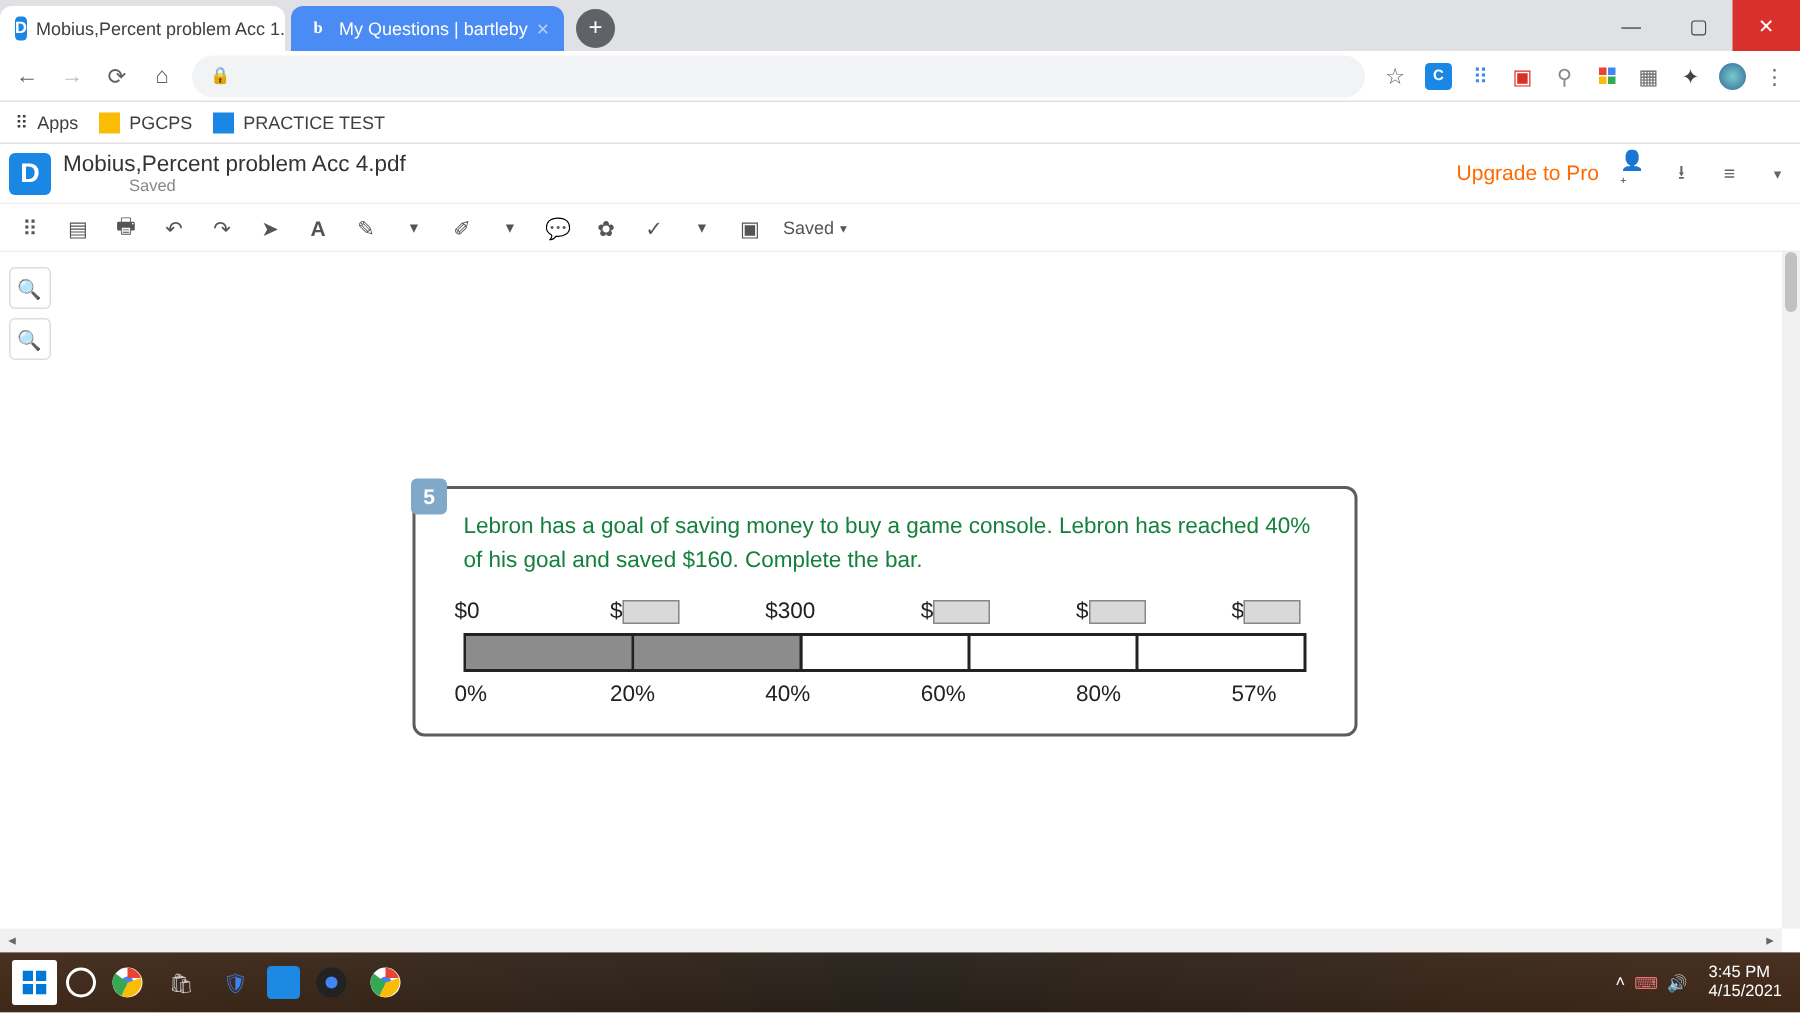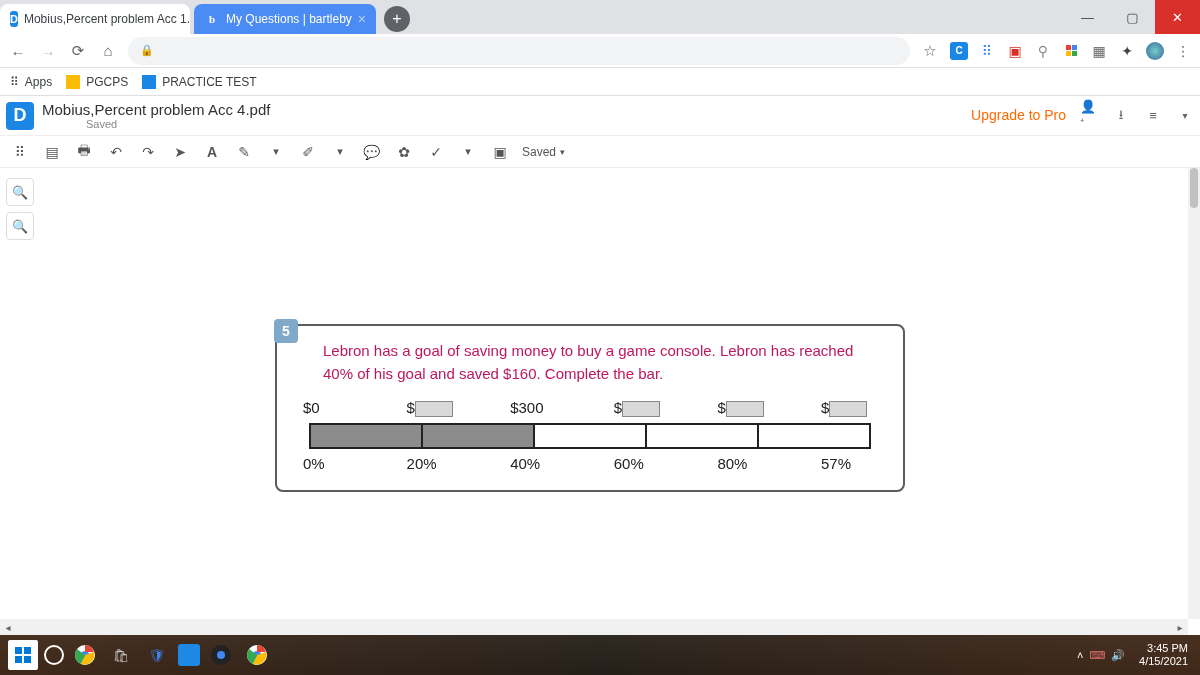--- a/index.html
+++ b/index.html
@@ -44,21 +44,21 @@
   .tbic.small { font-size: 11px; }
   .sign { font-size: 12px; display: flex; align-items: center; gap: 4px; }
 
   
   .dh-body { position: relative; height: 467px; background: #fff; }
   .sidezoom { position: absolute; left: 6px; top: 10px; display: flex; flex-direction: column; gap: 6px; }
   .zoombtn { width: 28px; height: 28px; border: 1px solid #ddd; border-radius: 4px; display: flex; align-items: center; justify-content: center; color: #666; background: #fff; }
 
   .question-card { position: absolute; left: 275px; top: 156px; width: 630px; background: #fff; border: 2px solid #5c5c5c; border-radius: 8px; padding: 14px 18px 18px 18px; }
   .qnum { position: absolute; left: -3px; top: -7px; width: 24px; height: 24px; background: #7fa8c9; border-radius: 4px; color: #fff; display: flex; align-items: center; justify-content: center; font-size: 14px; font-weight: bold; }
-  .qtext { font-size: 15px; color: #be185d; line-height: 1.5; margin: 0 0 14px 28px; }
+  .qtext { font-size: 15px; color: #15803d; line-height: 1.5; margin: 0 0 14px 14px; }
 
   .bar-chart { position: relative; margin-left: 14px; margin-right: 14px; }
   .toprow, .botrow { display: flex; }
   .cell { flex: 1; text-align: left; font-size: 15px; color: #222; position: relative; }
   .cell.left-edge { margin-left: -6px; }
   .blank { display: inline-block; width: 38px; height: 16px; background: #d9d9d9; border: 1px solid #888; vertical-align: middle; }
   .bar-track { display: flex; height: 26px; border: 2px solid #222; margin: 6px 0; }
   .seg { border-right: 2px solid #222; }
   .seg.filled { background: #8c8c8c; }
   .seg:last-child { border-right: none; }
@@ -70,21 +70,21 @@
   .vup { position: absolute; top: 2px; left: 0; width: 12px; text-align: center; font-size: 9px; color: #666; }
 
   
   .taskbar { position: absolute; left: 0; right: 0; bottom: 0; height: 40px; background: linear-gradient(#2a2a2a,#1b1b1b); display: flex; align-items: center; color: #fff; }
   .taskbar::before { content:""; position:absolute; inset:0; background: linear-gradient(90deg, rgba(120,60,20,.4), rgba(60,40,20,.3), rgba(120,60,20,.4)); }
   .tb-left, .tb-right { position: relative; display: flex; align-items: center; gap: 6px; padding: 0 8px; }
   .tb-icon { width: 30px; height: 30px; display: flex; align-items: center; justify-content: center; border-radius: 2px; }
   .start { background: #fff; border-radius: 2px; }
   .start svg { display:block; }
   .tb-right { margin-left: auto; font-size: 11px; }
-  .clock { text-align: right; line-height: 1.2; margin: 0 4px 0 8px; }
+  .clock { text-align: left; line-height: 1.2; margin: 0 4px 0 8px; }
 </style>
 </head>
 <body>
 
 <div class="titlebar">
   <div class="tab active">
     <span class="favicon" style="background:#1b87e5;color:#fff;border-radius:3px">D</span>
     <span>Mobius,Percent problem Acc 1.p</span>
 
   </div>

